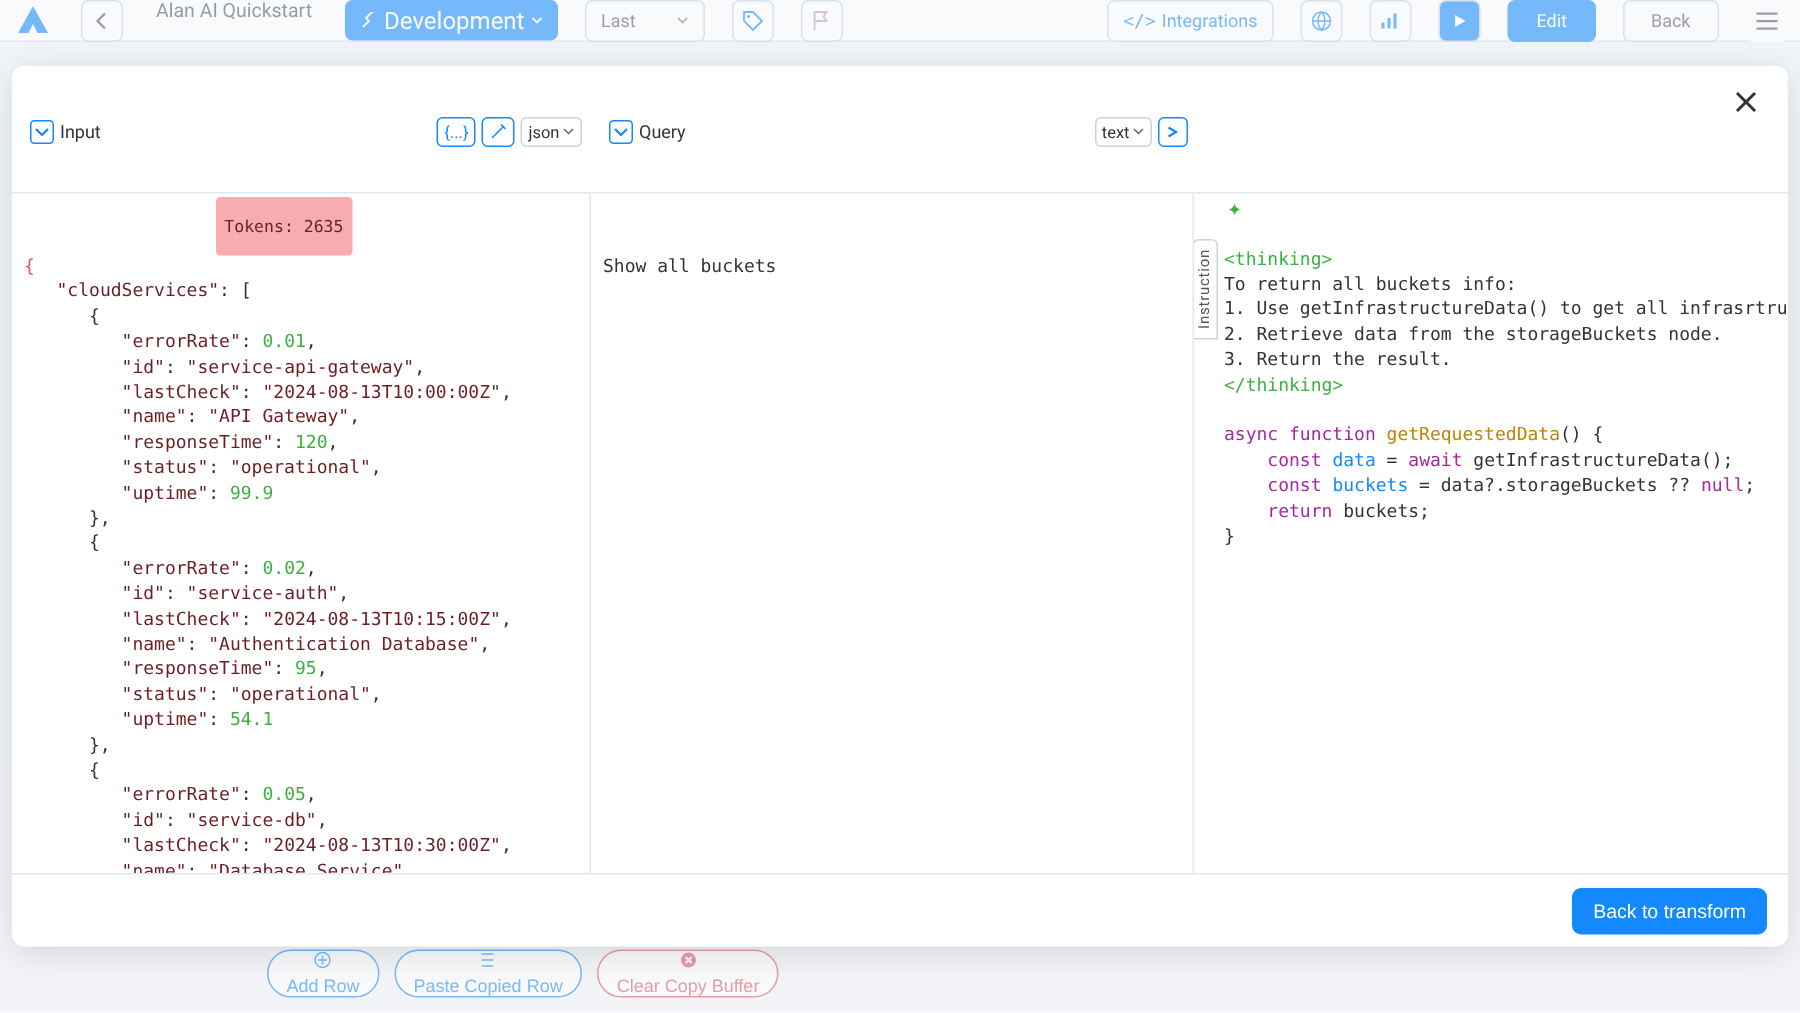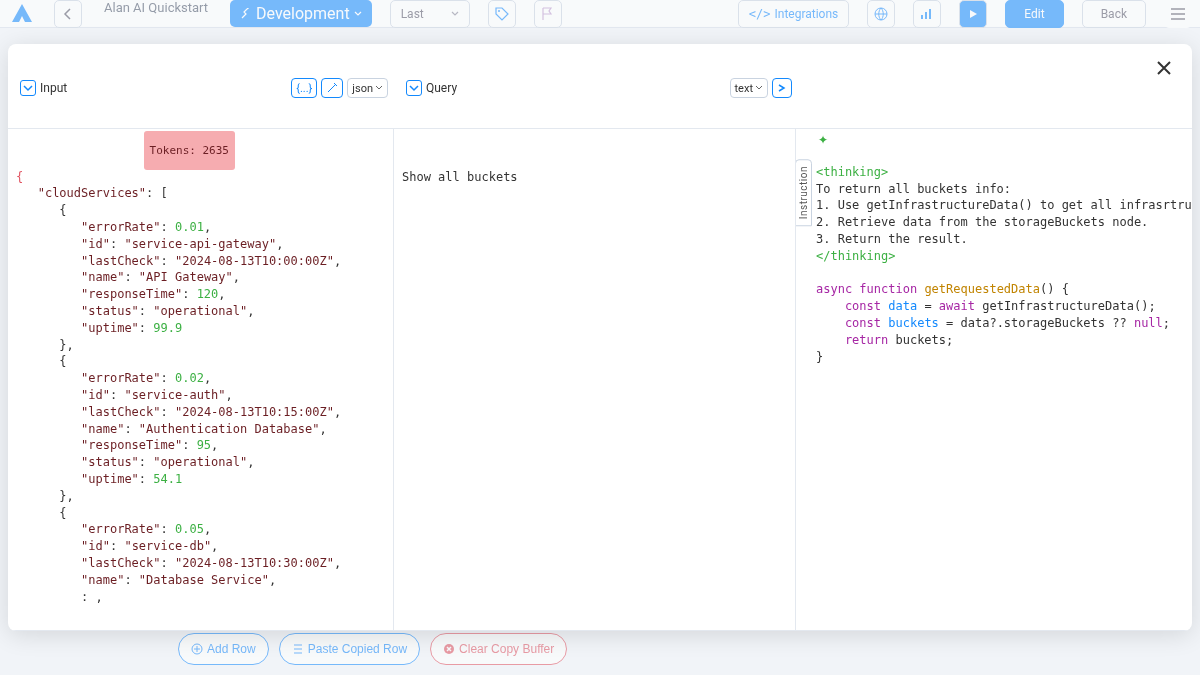--- a/index.html
+++ b/index.html
@@ -9,21 +9,21 @@
 .topbar { position: absolute; top: 0; left: 0; right: 0; height: 28px; background: #fff; border-bottom: 1px solid #d9e0ea; display: flex; align-items: flex-start; padding: 0 8px; gap: 18px; z-index: 1; opacity: 0.55; }
 .logo { width: 28px; height: 28px; display: flex; align-items: center; justify-content: center; }
 .topbar-btn { height: 28px; border: 1px solid #c9d3e0; border-radius: 5px; padding: 0 10px; display: flex; align-items: center; gap: 4px; font-size: 12px; color: #556; background: #fff; white-space: nowrap; }
 .topbar-btn.primary { background: #1389fd; color: #fff; border-color: #1389fd; padding: 0 18px; }
 .topbar-btn.sq { width: 28px; padding: 0; justify-content: center; }
 .topbar-title { font-size: 13px; color: #4a5568; padding: 0 4px; }
 .pill { background: #1389fd; color: #fff; border-radius: 5px; padding: 4px 10px; display: flex; align-items: center; gap: 4px; font-size: 16px; }
 .spacer { flex: 1; }
 
 .bottom-actions { position: absolute; bottom: 10px; left: 178px; height: 32px; display: flex; gap: 10px; z-index: 1; opacity: 0.55; }
-.action-btn { border: 1px solid #1389fd; color: #1389fd; background: #fff; border-radius: 16px; padding: 0 12px; display: flex; align-items: center; gap: 4px; font-size: 12px; }
+.action-btn { border: 1px solid #1389fd; color: #1389fd; background: #fff; border-radius: 16px; padding: 0 12px; display: flex; align-items: center; gap: 4px; font-size: 12px; flex-direction: column; }
 .action-btn.red { border-color: #e15361; color: #e15361; }
 
 .modal { position: absolute; top: 44px; left: 8px; right: 8px; bottom: 44px; background: #fff; border-radius: 8px; box-shadow: 0 4px 24px rgba(0,0,0,0.12); display: flex; flex-direction: column; z-index: 10; overflow: hidden; }
 .close-btn { position: absolute; top: 10px; right: 14px; width: 28px; height: 28px; display: flex; align-items: center; justify-content: center; cursor: pointer; color: #444; font-size: 22px; }
 
 .cols { display: flex; flex: 1; border-top: 1px solid #e3e8ef; border-bottom: 1px solid #e3e8ef; margin-top: 56px; overflow: hidden; }
 .col { display: flex; flex-direction: column; overflow: hidden; }
 .col + .col { border-left: 1px solid #e3e8ef; }
 .col.input { flex: 0 0 385px; }
 .col.query { flex: 0 0 402px; }
@@ -266,13 +266,16 @@
 <span class="th">&lt;/thinking&gt;</span>
 
 <span class="kw">async function</span> <span class="fn">getRequestedData</span><span>() {</span>
 <span class="kw">    const</span> <span class="var">data</span><span> = </span><span class="kw">await</span><span> getInfrastructureData();</span>
 <span class="kw">    const</span> <span class="var">buckets</span><span> = data?.storageBuckets ?? </span><span class="kw">null</span><span>;</span>
 <span class="kw">    return</span><span> buckets;</span>
 <span>}</span></div>
     </div>
   </div>
 
+  <div class="footer">
+    <button class="back-btn">Back to transform</button>
+  </div>
 </div>
 
 </body></html>

